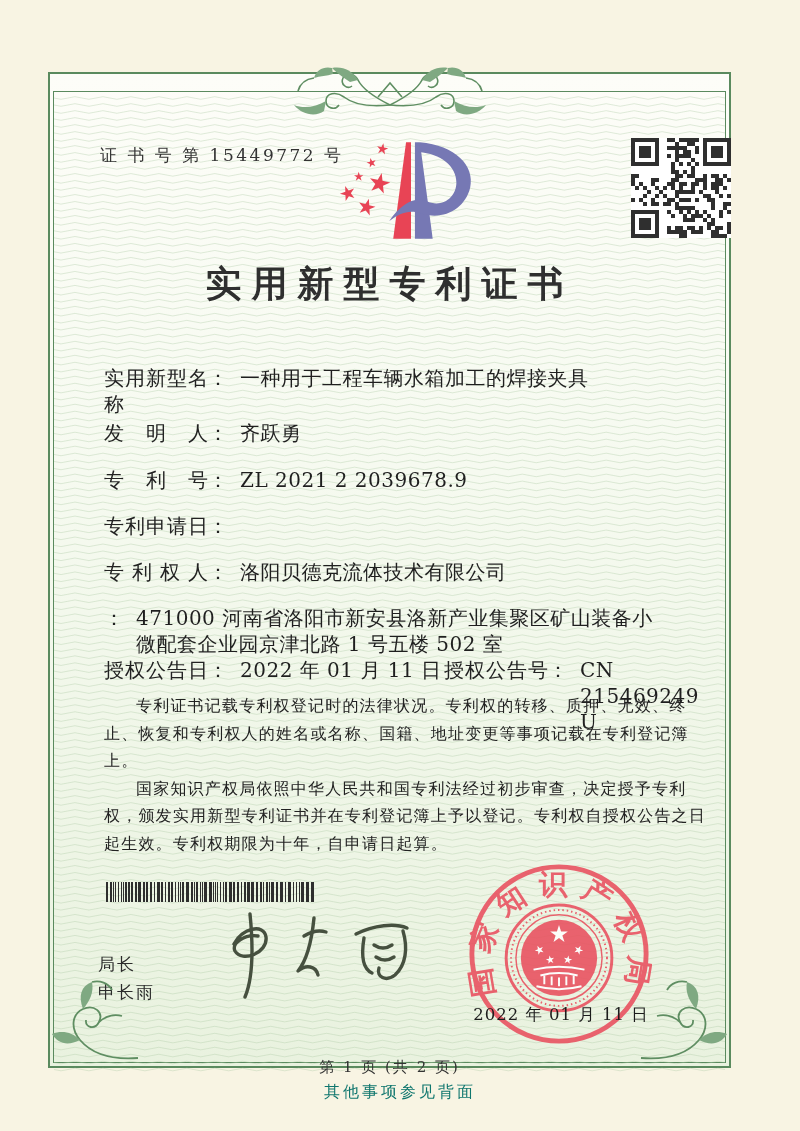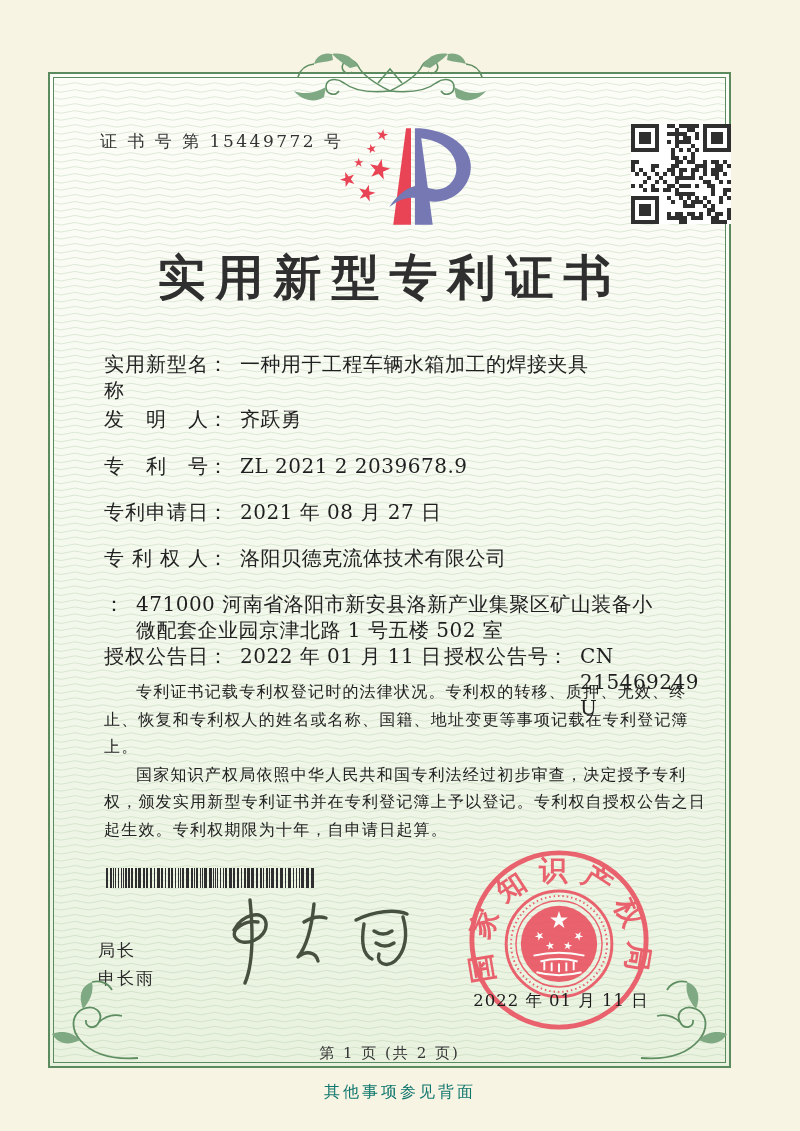--- a/index.html
+++ b/index.html
@@ -8,35 +8,35 @@
     background:#f8f4e3;
     font-family:"DejaVu Serif","Liberation Serif",serif;
     color:#2b2b2b;
   }
   .frame{
     position:absolute;left:48px;top:72px;width:679px;height:992px;
     border:2.5px solid #5a8a5e;
     background:linear-gradient(180deg,#fdfdf8 0%,#f6faf0 40%,#e9f2df 100%);
   }
   .frame-inner{
-    position:absolute;inset:3px;border:1px solid #5a8a5e;
+    position:absolute;inset:3px;border:1px solid #5a8a5e;margin-top:14px;
   }
   .guilloche{position:absolute;inset:0;z-index:0;}
   .content{position:absolute;inset:0;z-index:2;}
   .orn-top{position:absolute;left:50%;top:-27px;transform:translateX(-50%);z-index:3;}
   .orn-bl{position:absolute;left:-6px;bottom:-8px;z-index:3;}
   .orn-br{position:absolute;right:-6px;bottom:-8px;z-index:3;transform:scaleX(-1);}
   .cert-no{
     position:absolute;left:46px;top:52px;font-size:17px;letter-spacing:2.5px;color:#333;
   }
   .logo{position:absolute;left:282px;top:36px;width:148px;height:126px;}
   .qr{position:absolute;left:577px;top:46px;width:100px;height:100px;}
   .title{
     position:absolute;left:0;top:168px;width:100%;text-align:center;
-    font-size:48px;font-weight:600;letter-spacing:10px;color:#2f2f2f;
+    font-size:36px;font-weight:600;letter-spacing:10px;color:#2f2f2f;
   }
   .fields{position:absolute;left:50px;top:273px;width:612px;}
   .frow{position:absolute;left:0;display:flex;font-size:20px;line-height:26px;}
   .flabel{
     display:inline-block;width:104px;text-align:justify;text-align-last:justify;
     color:#222;flex:none;
   }
   .fcolon{flex:none;color:#222;margin-right:12px;}
   .fvalue{color:#1f1f1f;white-space:pre-line;letter-spacing:0.5px;}
   .frow.r1{top:0;}   .frow.r2{top:55px;} .frow.r3{top:102px;}
@@ -432,21 +432,20 @@
           <span class="fvalue">齐跃勇</span>
         </div>
         <div class="frow r3">
           <span class="flabel">专利号</span>
             <span class="fcolon">：</span>
           <span class="fvalue">ZL 2021 2 2039678.9</span>
         </div>
         <div class="frow r4">
           <span class="flabel">专利申请日</span>
             <span class="fcolon">：</span>
-          <span class="fvalue">2021 年 08 月 27 日</span>
         </div>
         <div class="frow r5">
           <span class="flabel">专利权人</span>
             <span class="fcolon">：</span>
           <span class="fvalue">洛阳贝德克流体技术有限公司</span>
         </div>
         <div class="frow r6">
             <span class="fcolon">：</span>
           <span class="fvalue">471000 河南省洛阳市新安县洛新产业集聚区矿山装备小
 微配套企业园京津北路 1 号五楼 502 室</span>

